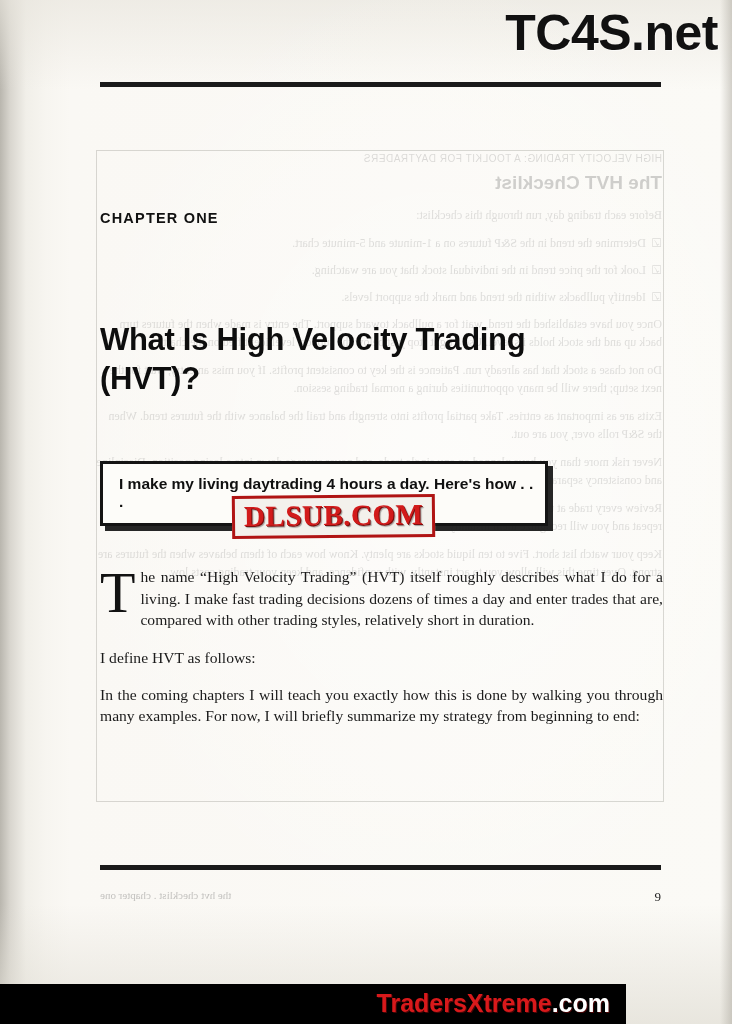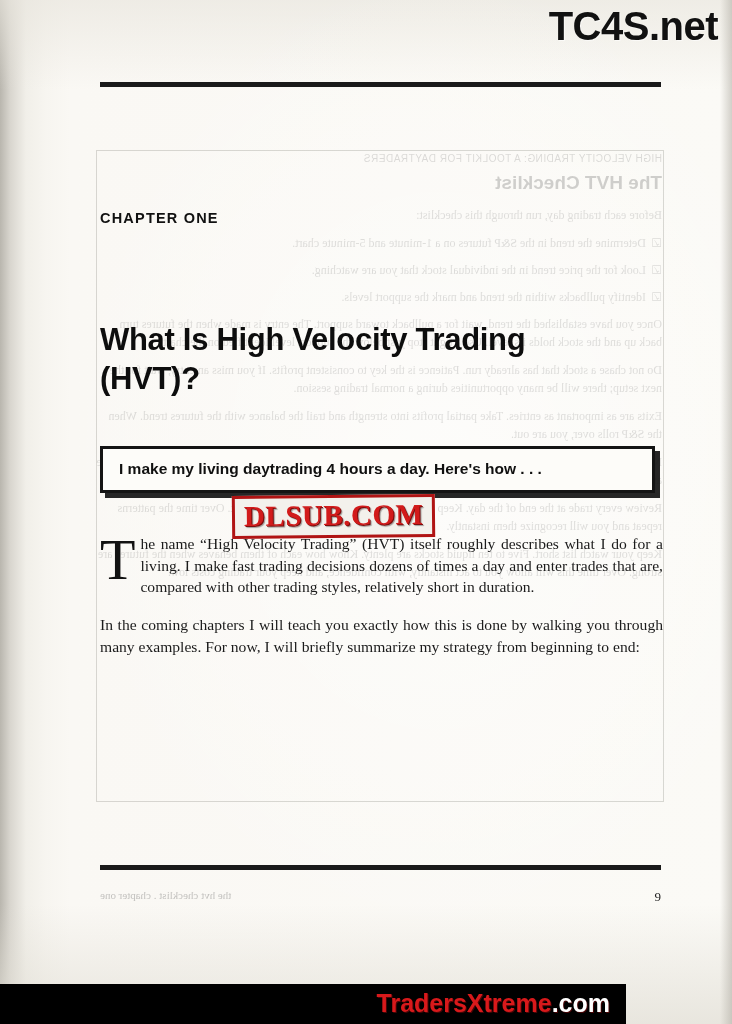--- a/index.html
+++ b/index.html
@@ -42,21 +42,21 @@
     pointer-events: none;
   }
 
   
   .site-top {
     position: absolute;
     right: 14px;
     top: 4px;
     font-family: "Liberation Sans", sans-serif;
     font-weight: bold;
-    font-size: 40px;
+    font-size: 50px;
     letter-spacing: -0.5px;
     color: #111111;
     text-shadow: 1px 1px 0 rgba(255,255,255,0.6);
   }
 
   
   .rule {
     position: absolute;
     left: 100px;
     width: 561px;
@@ -133,22 +133,22 @@
     line-height: 39px;
     letter-spacing: -0.3px;
     color: #0d0d0d;
     margin-top: 94px;
     width: 430px;
   }
 
   
   .callout {
     position: relative;
-    margin-top: 48px;
-    width: 555px;
+    margin-top: 63px;
+    width: 448px;
     box-sizing: border-box;
     border: 3px solid #141414;
     background: #fdfcf9;
     padding: 11px 7px 12px 16px;
     font-family: "Liberation Sans", sans-serif;
     font-weight: bold;
     font-size: 15.5px;
     color: #101010;
     box-shadow: 5px 5px 0 rgba(20,20,20,0.92);
   }
@@ -275,20 +275,21 @@
 
     <h1 class="chapter-title">What Is High Velocity Trading (HVT)?</h1>
 
     <div class="callout">I make my living daytrading 4 hours a day. Here's how . . .</div>
 
     <div class="body">
       <p class="dropcap-para">
         <span class="dropcap">T</span>
         <span>he name “High Velocity Trading” (HVT) itself roughly describes what I do for a living. I make fast trading decisions dozens of times a day and enter trades that are, compared with other trading styles, relatively short in duration.</span>
       </p>
+      <p>I define HVT as follows:</p>
       <p>In the coming chapters I will teach you exactly how this is done by walking you through many examples. For now, I will briefly summarize my strategy from beginning to end:</p>
     </div>
 
   </div>
 
   <div class="dlsub">DLSUB.COM</div>
 
   <div class="footer-ghost">the hvt checklist  .  chapter one</div>
   <div class="page-number">9</div>
 

